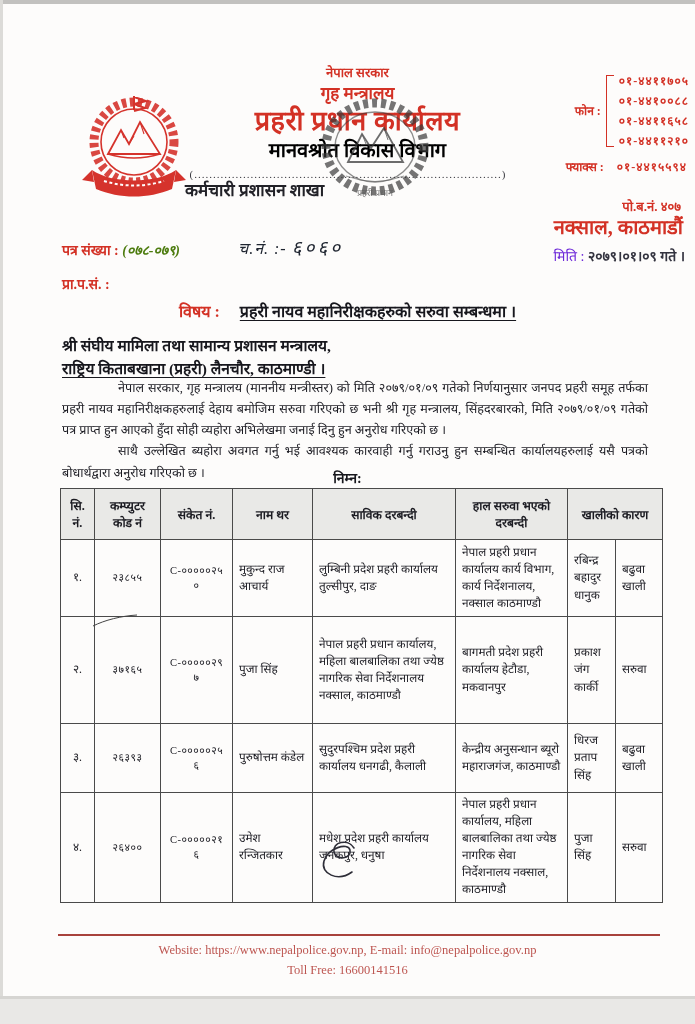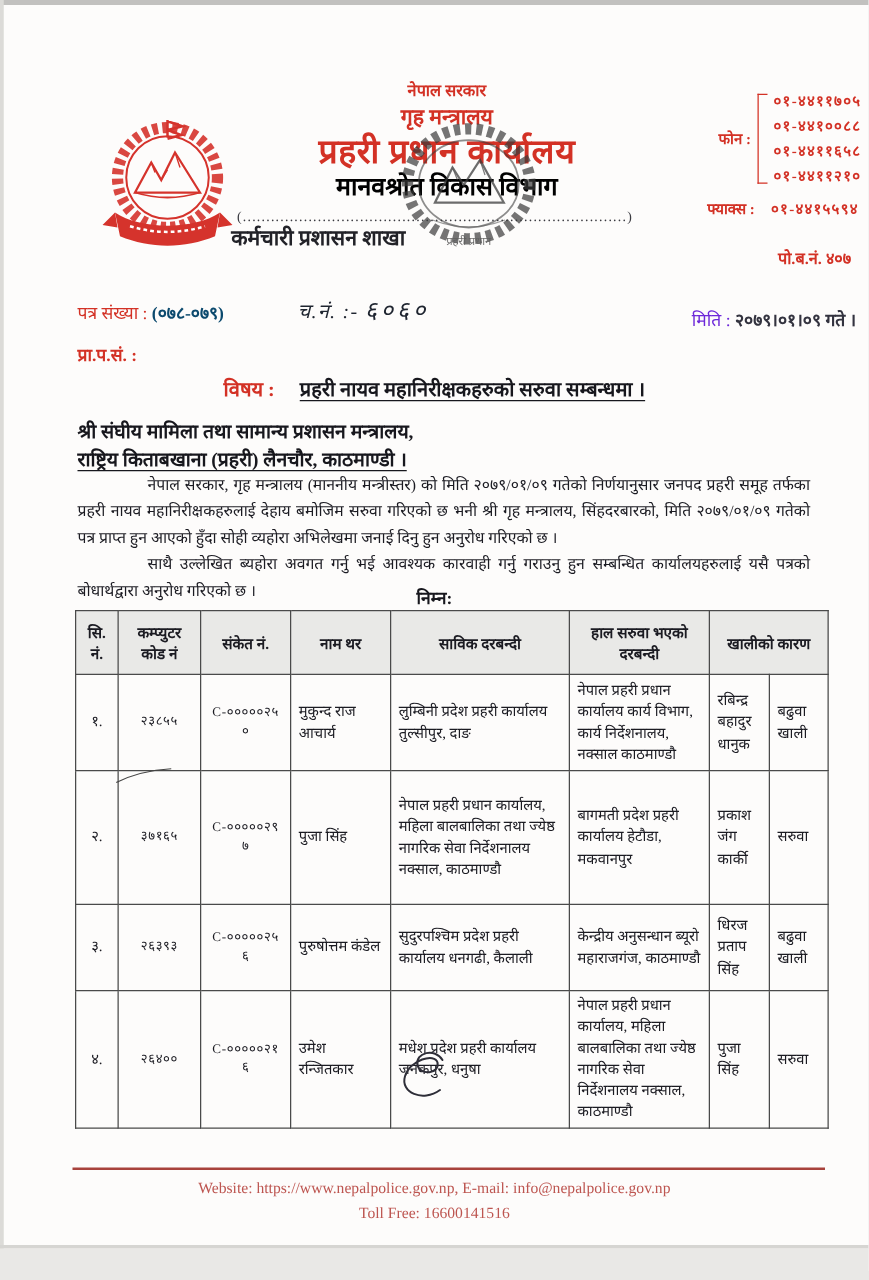--- a/index.html
+++ b/index.html
@@ -35,22 +35,22 @@
   .fax-row{position:absolute;top:158px;right:8px;font-size:12px;font-weight:bold;color:#d33125;}
   .fax-row .num{letter-spacing:1px;margin-left:10px;}
   .pobox{position:absolute;top:197px;right:14px;font-size:13px;font-weight:bold;color:#d33125;}
   .place{position:absolute;top:213px;right:12px;font-size:20px;font-weight:bold;color:#d33125;}
   .date-row{position:absolute;top:246px;right:10px;font-size:14px;}
   .date-row .lbl{color:#6d28d9;font-weight:normal;padding-left:28px;}
   .date-row .val{color:#33333f;font-weight:bold;}
 
   
   .letter-no{position:absolute;left:62px;top:240px;font-size:14px;}
-  .letter-no .lbl{color:#d33125;font-weight:normal;text-align:center;}
-  .letter-no .val{color:#0c4a6e;font-weight:bold;}
+  .letter-no .lbl{color:#d33125;font-weight:bold;text-align:center;}
+  .letter-no .val{color:#4d7c0f;font-weight:bold;font-style:italic;}
   .chno{position:absolute;left:238px;top:234px;font-size:16px;color:#1f2530;
     font-style:italic;letter-spacing:1px;}
   .chno .val{font-size:19px;letter-spacing:3px;}
   .prapasa{position:absolute;left:62px;top:274px;font-size:14px;color:#d33125;font-weight:bold;}
 
   
   .subject{position:absolute;left:0;top:300px;width:100%;text-align:center;font-size:16px;}
   .subject .lbl{color:#d33125;font-weight:bold;margin-right:16px;}
   .subject .txt{color:#17171d;font-weight:bold;text-decoration:underline;text-underline-offset:3px;}
   .addressee{position:absolute;left:62px;top:334px;font-size:15.5px;font-weight:bold;
@@ -135,20 +135,21 @@
       <span class="phone-number">०१-४४१००८८</span>
       <span class="phone-number">०१-४४११६५८</span>
       <span class="phone-number">०१-४४११२१०</span>
     </div>
   </div>
   <div class="fax-row">
     <span>फ्याक्स :</span>
     <span class="num">०१-४४१५५९४</span>
   </div>
   <div class="pobox">पो.ब.नं. ४०७</div>
+  <div class="place">नक्साल, काठमाडौं</div>
   <div class="date-row">
     <span class="lbl">मिति :</span>
     <span class="val">२०७९।०१।०९ गते ।</span>
   </div>
 
   <div class="letter-no">
     <span class="lbl">पत्र संख्या :</span>
     <span class="val">(०७८-०७९)</span>
   </div>
   <div class="chno">

